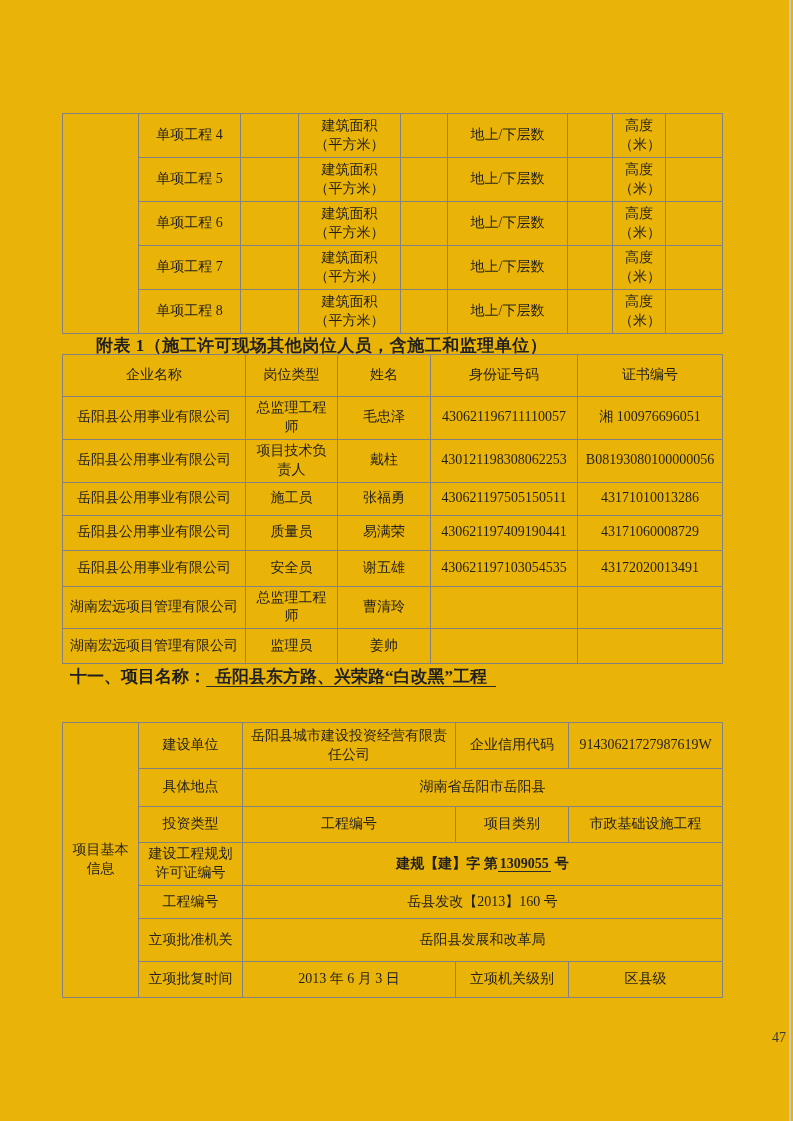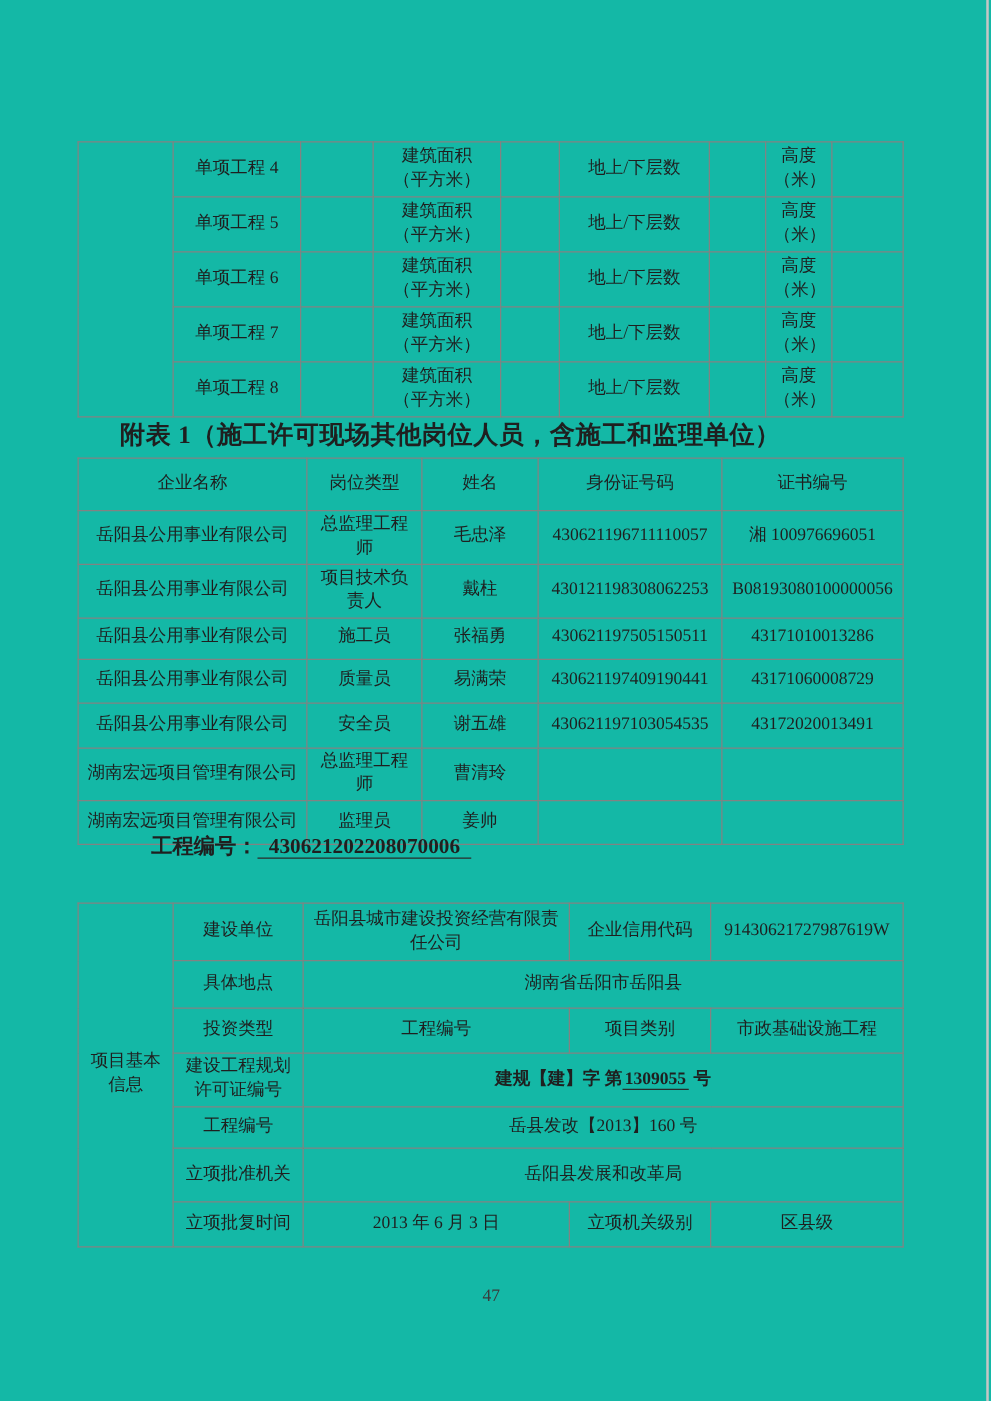--- a/index.html
+++ b/index.html
@@ -1,39 +1,39 @@
 <!DOCTYPE html>
 <html><head>
 <meta charset="utf-8">
 <style>
   html,body{margin:0;padding:0;background:#e8e8e8;}
   .page{
     position:relative;width:793px;height:1121px;margin:0 auto;
-    background:#14b8a6;overflow:hidden;
+    background:#eab308;overflow:hidden;
     font-family:"Liberation Serif","DejaVu Serif",serif;
     color:#1f1f1f;
   }
   .scan-edge{position:absolute;top:0;right:2px;width:2px;height:100%;background:#c6c6c6;}
 
   table{border-collapse:collapse;table-layout:fixed;position:absolute;left:62px;}
   td,th{
     border:1px solid #828282;text-align:center;vertical-align:middle;
     font-size:14px;font-weight:400;padding:2px 6px;line-height:1.35;overflow:hidden;
   }
   .preline{white-space:pre-line;}
 
   
   .t1{top:113px;width:660px;}
   .t1 tr{height:44px;}
 
   
-  .h-attach{position:absolute;left:96px;top:334px;font-size:20px;font-weight:700;letter-spacing:.5px;}
-
-  
-  .t2{top:366px;width:660px;padding-left:41px;}
+  .h-attach{position:absolute;left:96px;top:334px;font-size:17px;font-weight:700;letter-spacing:.5px;}
+
+  
+  .t2{top:354px;width:660px;padding-left:41px;}
   .t2 tr:nth-child(1){height:42px;}
   .t2 tr:nth-child(2){height:36px;}
   .t2 tr:nth-child(3){height:42px;}
   .t2 tr:nth-child(4){height:33px;}
   .t2 tr:nth-child(5){height:35px;}
   .t2 tr:nth-child(6){height:36px;}
   .t2 tr:nth-child(7){height:41px;}
   .t2 tr:nth-child(8){height:35px;}
 
   
@@ -47,21 +47,21 @@
   .t3 tr:nth-child(2){height:38px;}
   .t3 tr:nth-child(3){height:36px;}
   .t3 tr:nth-child(4){height:43px;}
   .t3 tr:nth-child(5){height:33px;}
   .t3 tr:nth-child(6){height:43px;}
   .t3 tr:nth-child(7){height:36px;}
   .permit-val{font-weight:600;margin-left:10px;}
   .u2{border-bottom:1.3px solid #2a2a2a;padding:0 2px;}
   .sfx{margin-left:4px;}
 
-  .pageno{position:absolute;top:1030px;left:0;width:786px;text-align:center;font-size:14px;color:#3a3a3a;}
+  .pageno{position:absolute;top:1030px;left:0;width:786px;text-align:right;font-size:14px;color:#3a3a3a;}
 </style>
 </head>
 <body>
 
 <div class="page">
 
   <table class="t1">
     <colgroup>
       <col style="width:76px">
         <col style="width:102px">
@@ -202,22 +202,22 @@
       <td>湖南宏远项目管理有限公司</td>
       <td>监理员</td>
       <td>姜帅</td>
       <td></td>
       <td></td>
     </tr>
   </tbody>
     </table>
 
   <div class="sec11">
-    <div class="line2">
-      <span>工程编号：</span><span class="u">430621202208070006</span>
+    <div>
+      <span>十一、项目名称：</span><span class="u">岳阳县东方路、兴荣路“白改黑”工程</span>
     </div>
   </div>
 
   <table class="t3">
     <colgroup>
       <col style="width:76px">
         <col style="width:104px">
         <col style="width:213px">
       <col style="width:113px">
         <col style="width:154px">

